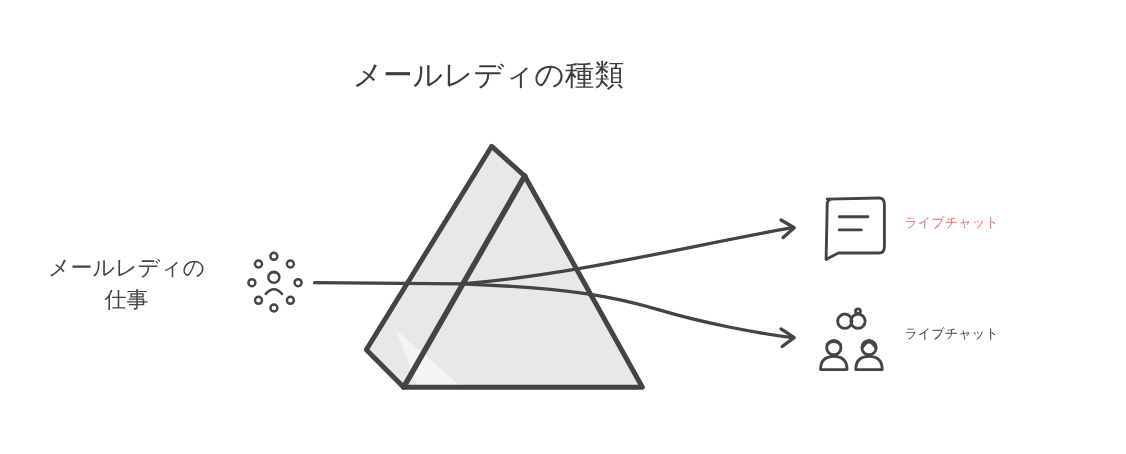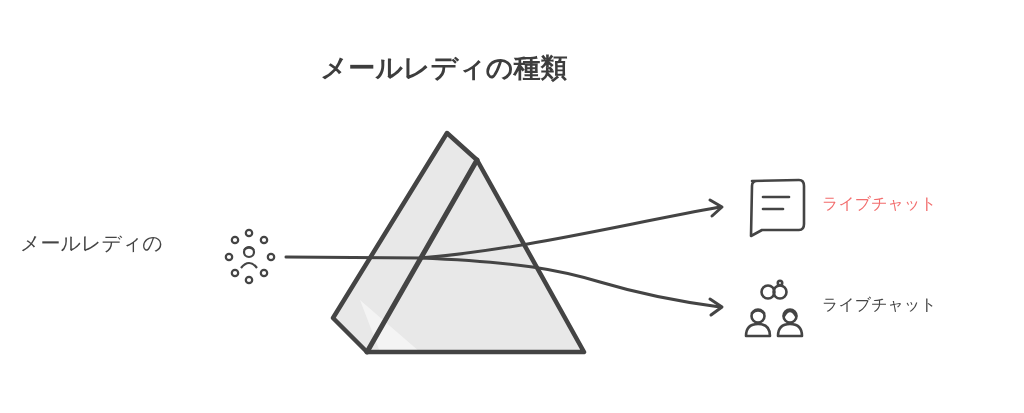--- a/index.html
+++ b/index.html
@@ -14,44 +14,44 @@
       overflow: hidden;
       font-family: "DejaVu Sans", "Liberation Sans", sans-serif;
     }
     .title {
       position: absolute;
       left: 0;
       top: 50px;
       width: 888px;
       text-align: center;
       font-size: 27px;
-      font-weight: bold;
+      font-weight: normal;
       color: #3d3d3d;
       letter-spacing: 0px;
     }
     .diagram-svg {
       position: absolute;
       left: 0;
       top: 0;
       width: 1024px;
       height: 413px;
     }
     .source-label {
       position: absolute;
       left: 20px;
       top: 229px;
       width: 190px;
-      text-align: left;
+      text-align: center;
       font-size: 20px;
       line-height: 29px;
       color: #444444;
     }
     .out-label {
       position: absolute;
-      font-size: 16px;
+      font-size: 12px;
       color: #444444;
       white-space: nowrap;
     }
     .out-label.live {
       left: 822px;
       top: 194px;
       color: #f26d6d;
     }
     .out-label.dating {
       left: 822px;
@@ -113,16 +113,17 @@
     <path d="M752,313 Q758,308 764,313"></path>
     <path d="M746,336 Q746,324 758,324 Q770,324 770,336 Z"></path>
     <circle cx="790" cy="316" r="6.5"></circle>
     <path d="M784,316 Q790,306 796,316"></path>
     <path d="M778,336 Q778,324 790,324 Q802,324 802,336 Z"></path>
   </g>
 </svg>
 
 <div class="source-label">
   <div>メールレディの</div>
+  <div>仕事</div>
 </div>
 
 <div class="out-label live">ライブチャット</div>
 <div class="out-label dating">ライブチャット</div>
 
 </body></html>

